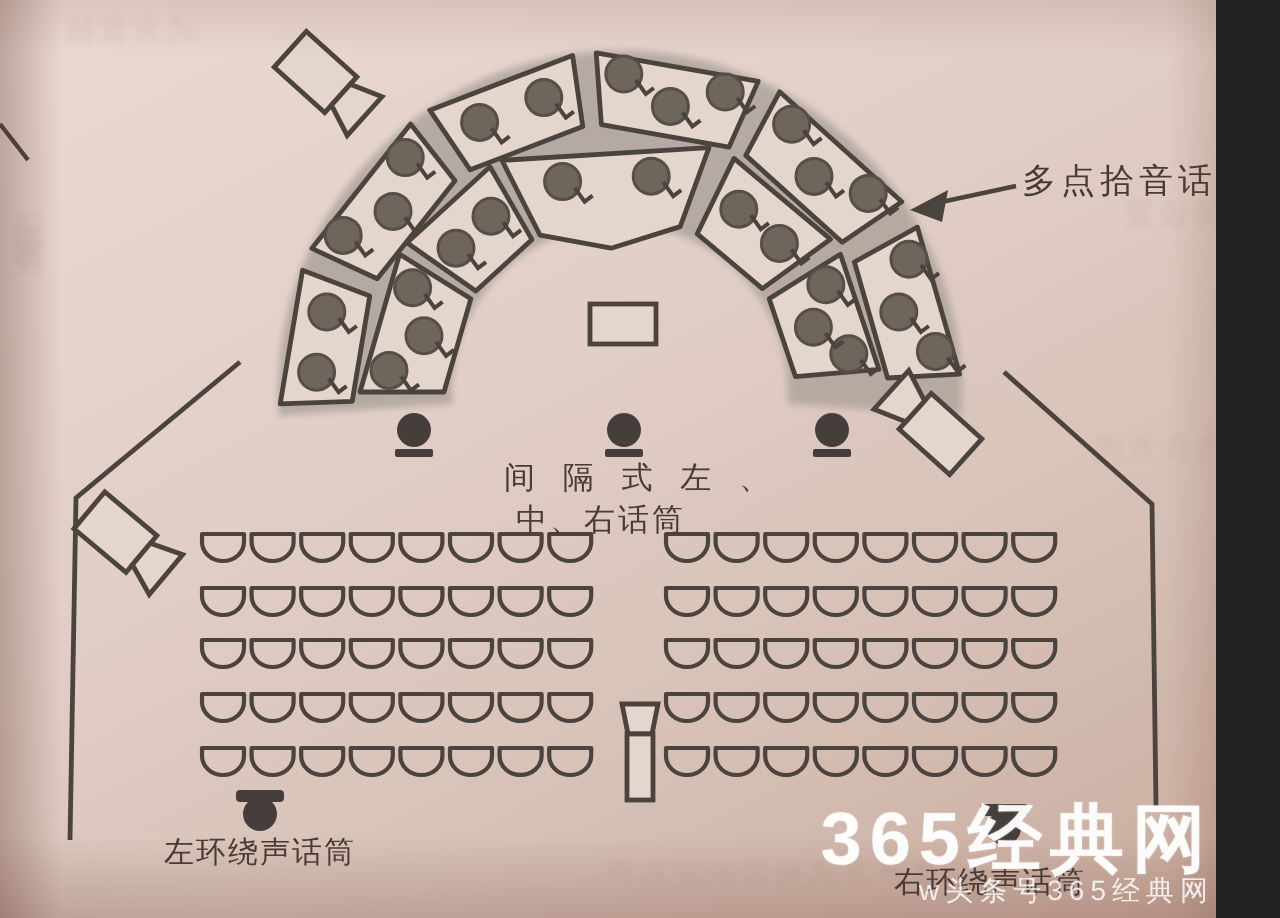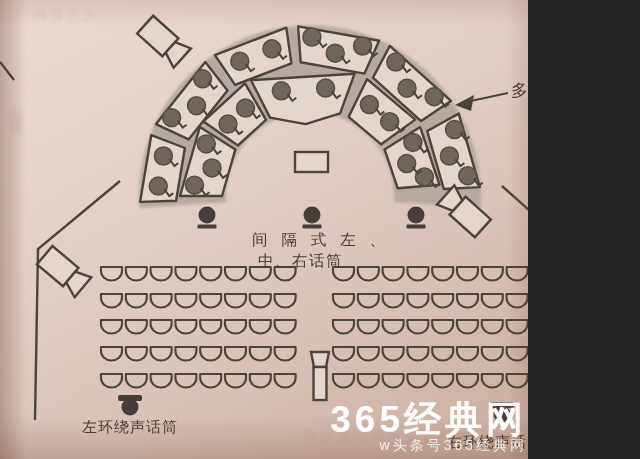--- a/index.html
+++ b/index.html
@@ -1,17 +1,17 @@
 <!DOCTYPE html>
 <html><head>
 <meta charset="utf-8">
 <style>
   html,body{margin:0;padding:0;background:#222;}
   .photo{
-    position:relative;width:528px;height:459px;overflow:hidden;
+    position:relative;width:608px;height:459px;overflow:hidden;
     background:linear-gradient(152deg,#ead9d2 0%,#e2d0c8 38%,#d8c2b8 68%,#c9ac9e 100%);
     font-family:"Liberation Serif","DejaVu Serif",serif;
   }
   .photo-tone{
     position:absolute;inset:0;pointer-events:none;
     background:
       radial-gradient(130% 115% at 52% 42%, rgba(255,255,255,0) 55%, rgba(112,64,50,0.20) 100%),
       linear-gradient(90deg, rgba(92,48,38,0.30) 0, rgba(92,48,38,0) 5%),
       linear-gradient(270deg, rgba(120,70,58,0.16) 0, rgba(120,70,58,0) 4%),
       linear-gradient(0deg, rgba(104,56,44,0.22) 0, rgba(104,56,44,0) 9%),

